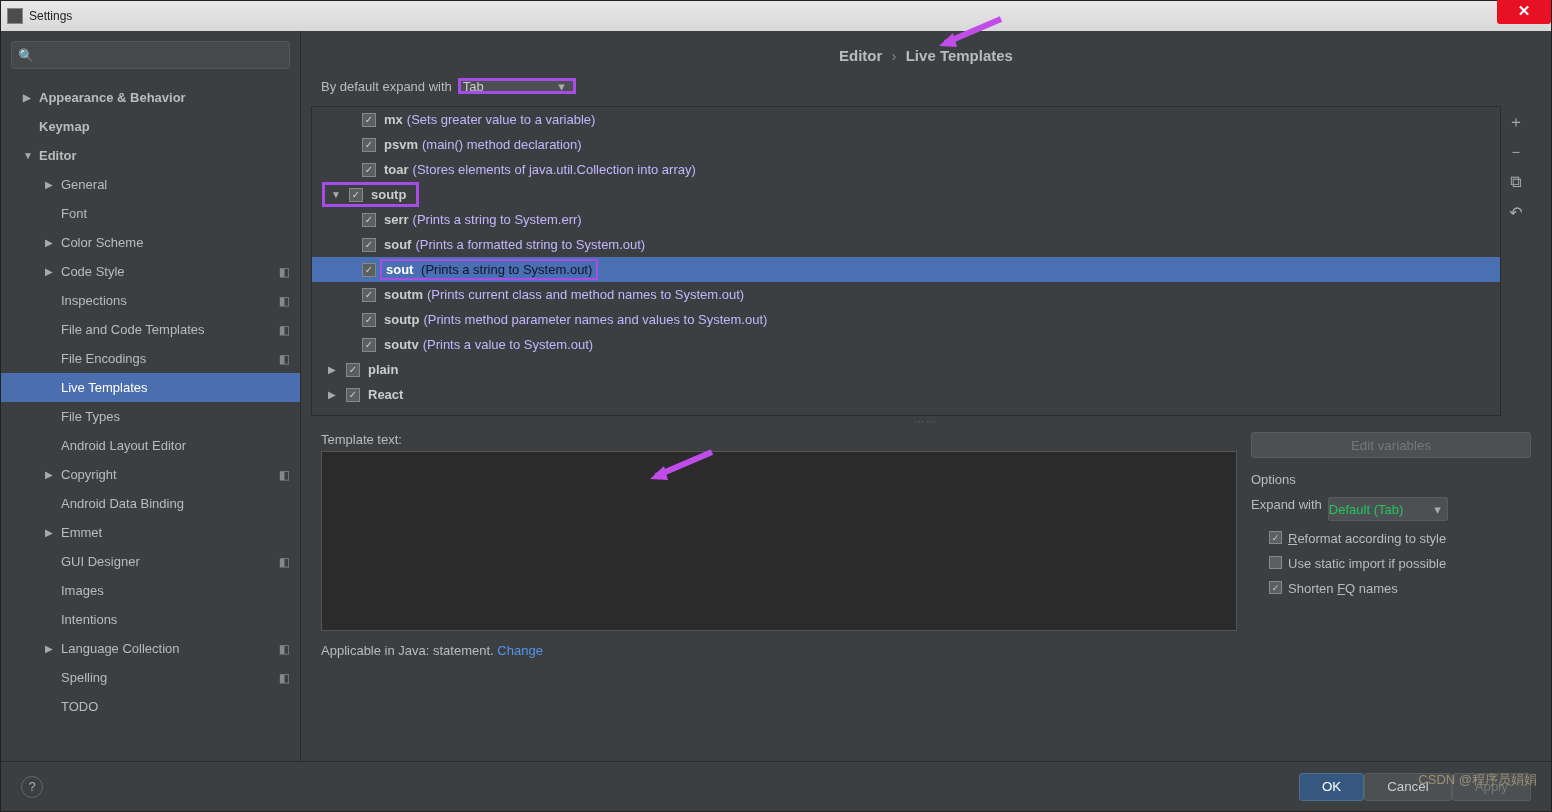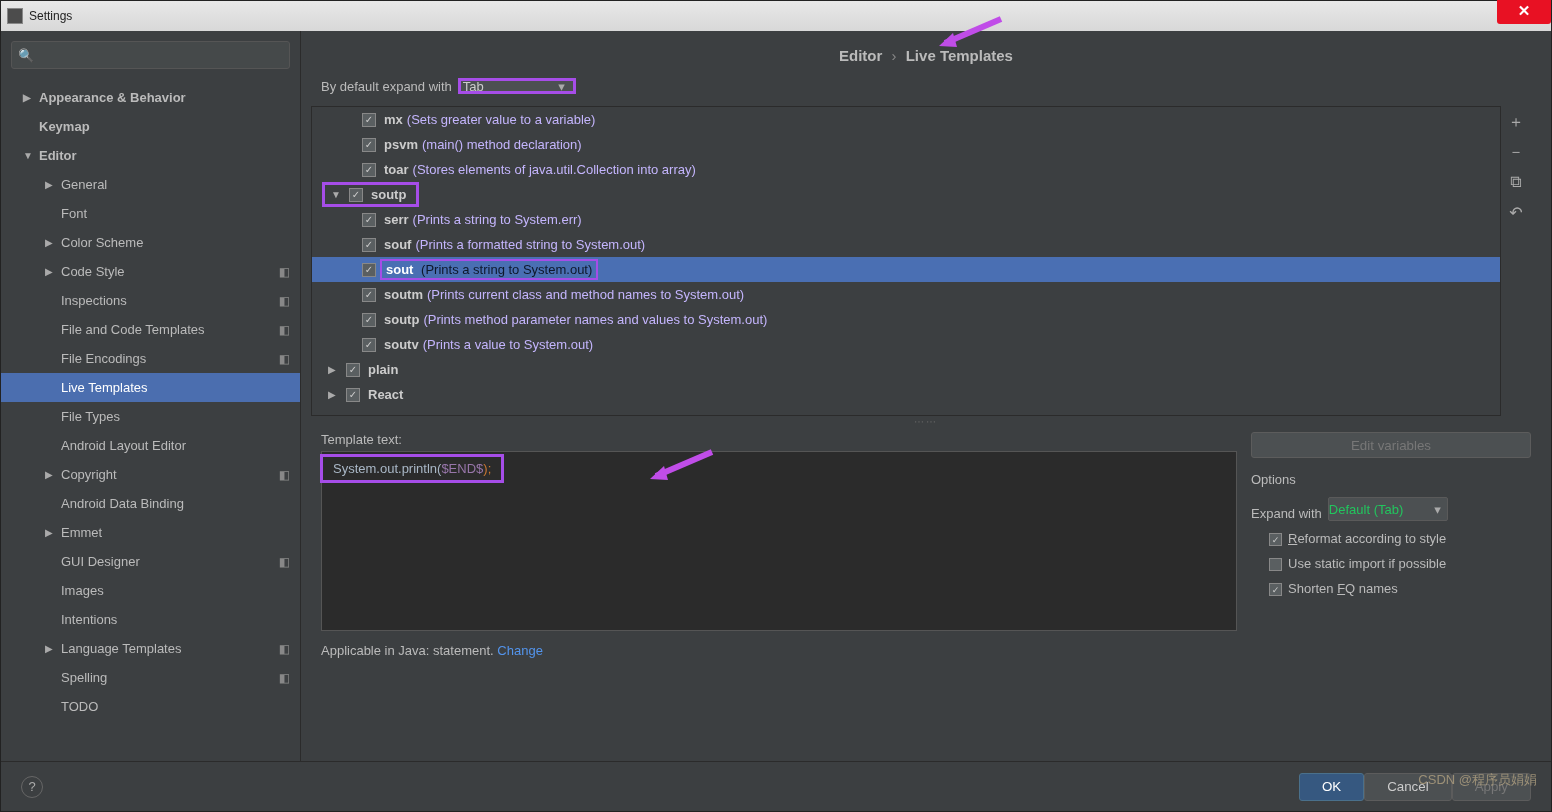--- a/index.html
+++ b/index.html
@@ -52,21 +52,21 @@
 .tpl-label { color:#bbb; margin-bottom:4px;}
 .code-box { background:#2b2b2b; border:1px solid #555; height:180px; padding:6px 8px; font-family:"Consolas","Courier New",monospace; font-size:13px; color:#ccc; position:relative;}
 .code-highlight { border:3px solid #a64de8; display:inline-block; padding:4px 10px; margin:-4px -10px; }
 .code-box .p1 { color:#a9b7c6;}
 .code-box .p2 { color:#cc7832;}
 .code-box .p3 { color:#9876aa;}
 .tpl-right { width:280px; display:flex; flex-direction:column; gap:8px;}
 .btn { background:#4c5052; border:1px solid #5c5c5c; color:#bbb; height:26px; border-radius:3px; cursor:pointer; padding:0 12px;}
 .btn:disabled { color:#777;}
 .opt-title { color:#bbb; margin-top:6px;}
-.opt-row { display:flex; align-items:flex-end; gap:6px; color:#bbb; margin-top:2px; padding-left:18px;}
+.opt-row { display:flex; align-items:flex-start; gap:6px; color:#bbb; margin-top:2px; padding-left:18px;}
 .opt-row .chk2 { width:13px; height:13px; border:1px solid #888; background:#5a5f61; display:flex; align-items:center; justify-content:center; font-size:9px;}
 .opt-row .chk2.checked::after { content:"✓"; color:#ccc;}
 .dd2 { background:#4c5052; border:1px solid #5a5a5a; height:24px; padding:0 0; color:#22c55e; display:inline-flex; align-items:center; border-radius:2px; position:relative; width:120px;}
 .dd2::after { content:"▾"; position:absolute; right:6px; color:#aaa;}
 .applicable { padding:4px 20px 10px; color:#bbb;}
 .applicable a { color:#5394ec; text-decoration:none; cursor:pointer;}
 .footer { position:absolute; bottom:0; left:0; right:0; height:50px; border-top:1px solid #2b2b2b; display:flex; align-items:center; padding:0 20px; background:#3c3f41;}
 .help { width:22px; height:22px; border:1px solid #666; border-radius:50%; display:flex; align-items:center; justify-content:center; color:#aaa; font-size:13px;}
 .footer-btns { margin-left:auto; display:flex; }
 .fbtn { height:28px; padding:0 22px; border-radius:3px; border:1px solid #5c5c5c; background:#4c5052; color:#ccc; cursor:pointer;}
@@ -171,21 +171,21 @@
           <div class="tree-item l2">
             <span class="arrow"></span>
             <span>Images</span>
           </div>
           <div class="tree-item l2">
             <span class="arrow"></span>
             <span>Intentions</span>
           </div>
           <div class="tree-item l2">
             <span class="arrow">▶</span>
-            <span>Language Templates</span>
+            <span>Language Collection</span>
             <span class="cfg-icon">◧</span>
           </div>
           <div class="tree-item l2">
             <span class="arrow"></span>
             <span>Spelling</span>
             <span class="cfg-icon">◧</span>
           </div>
           <div class="tree-item l2">
             <span class="arrow"></span>
             <span>TODO</span>
@@ -288,23 +288,20 @@
         </div>
       </div>
 
       <div class="divider-grip">⋯⋯</div>
 
 
       <div class="template-area">
         <div class="tpl-left">
           <div class="tpl-label">Template text:</div>
           <div class="code-box">
-            <span class="code-highlight">
-              <span class="p1">System.out.println(</span><span class="p3">$END$</span><span class="p2">);</span>
-            </span>
             <div class="arrow-annot" style="left:320px; top:-6px;">
               <svg width="80" height="40">
                   <path d="M70,6 L14,30"></path>
                   <polygon points="8,33 22,20 26,34"></polygon>
                 </svg>
             </div>
           </div>
         </div>
         <div class="tpl-right">
           <button class="btn" disabled="">Edit variables</button>

